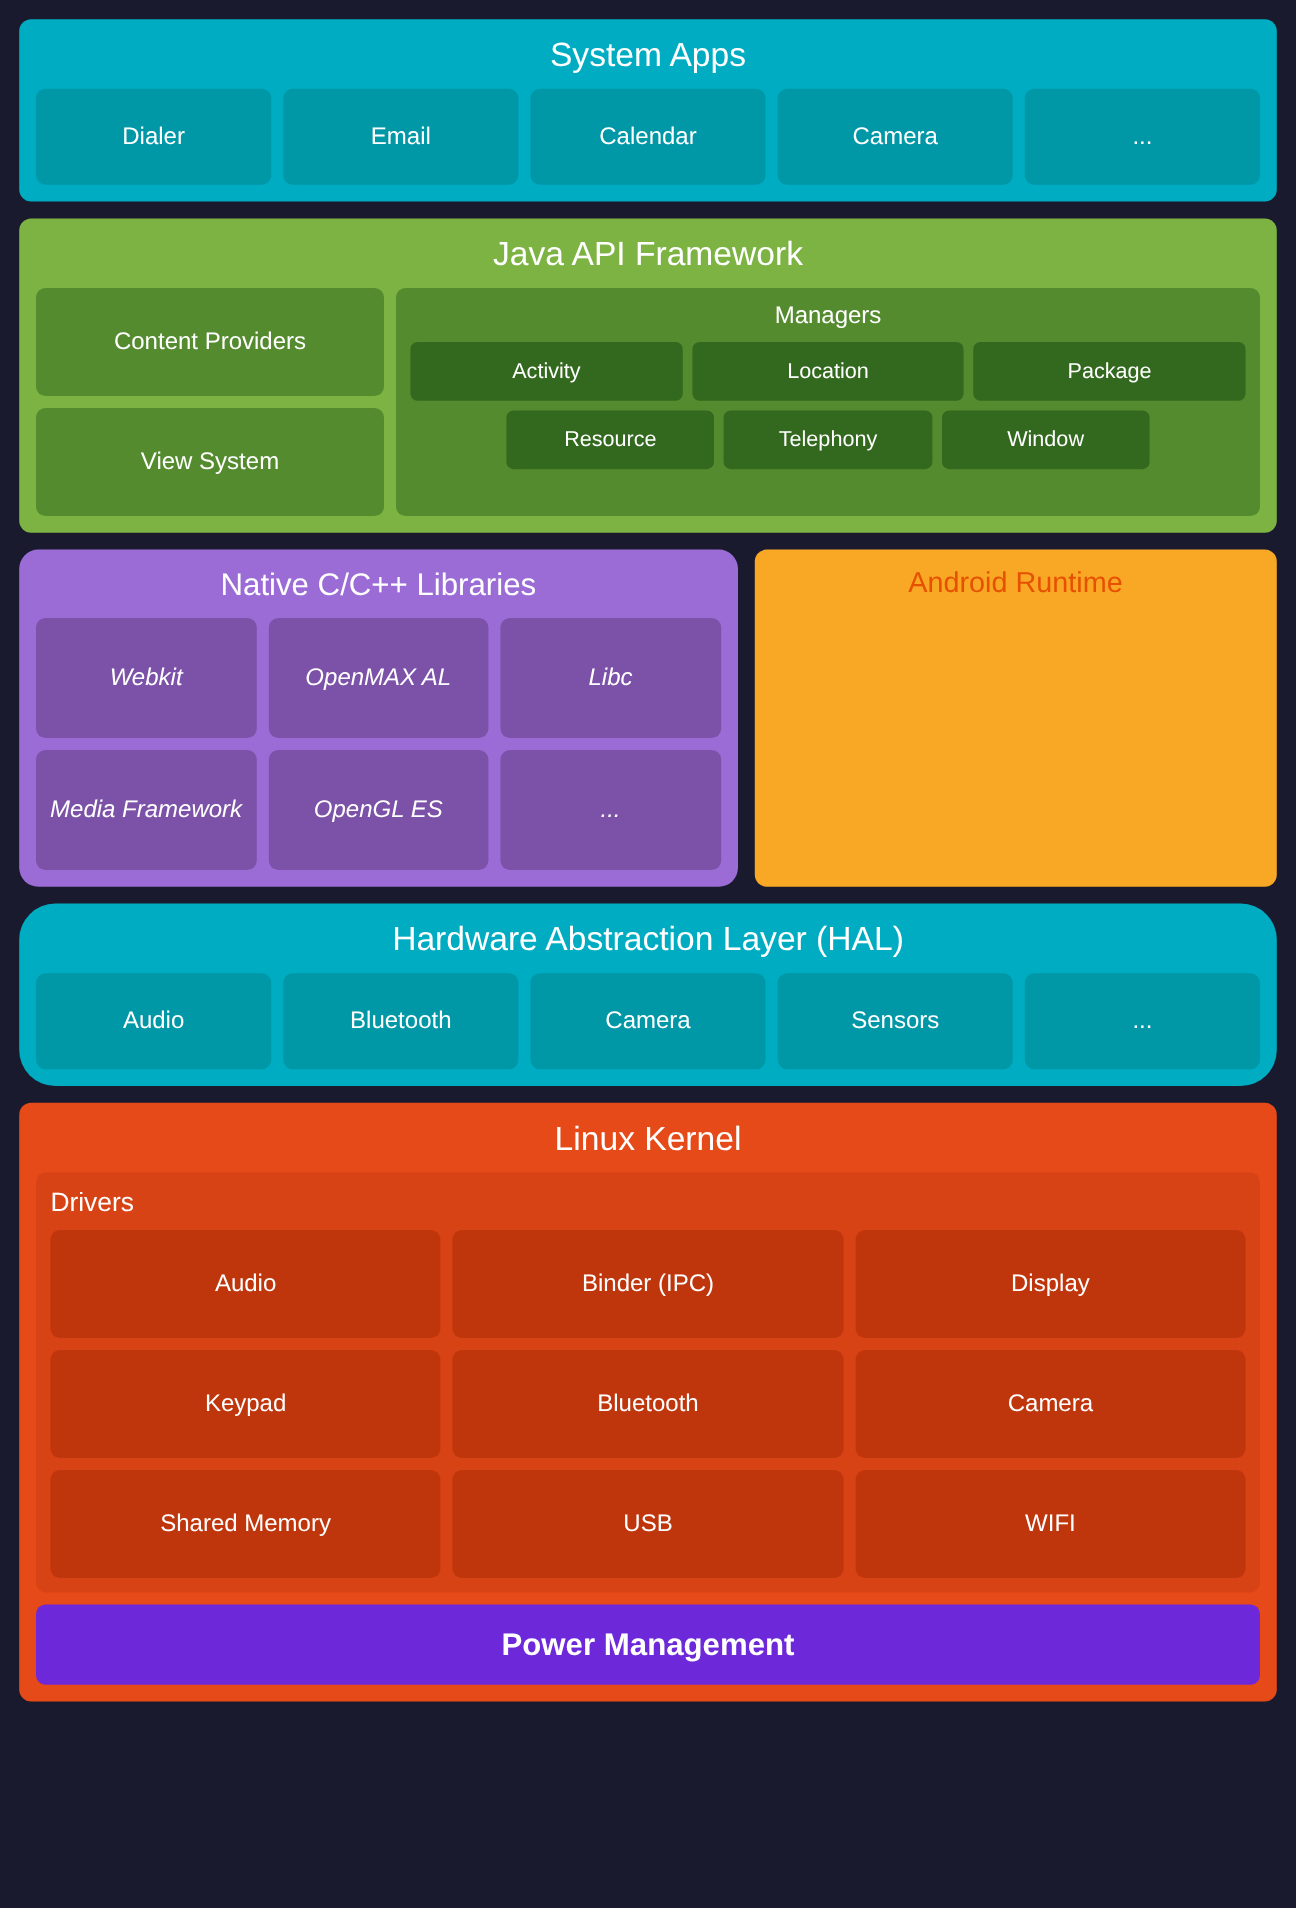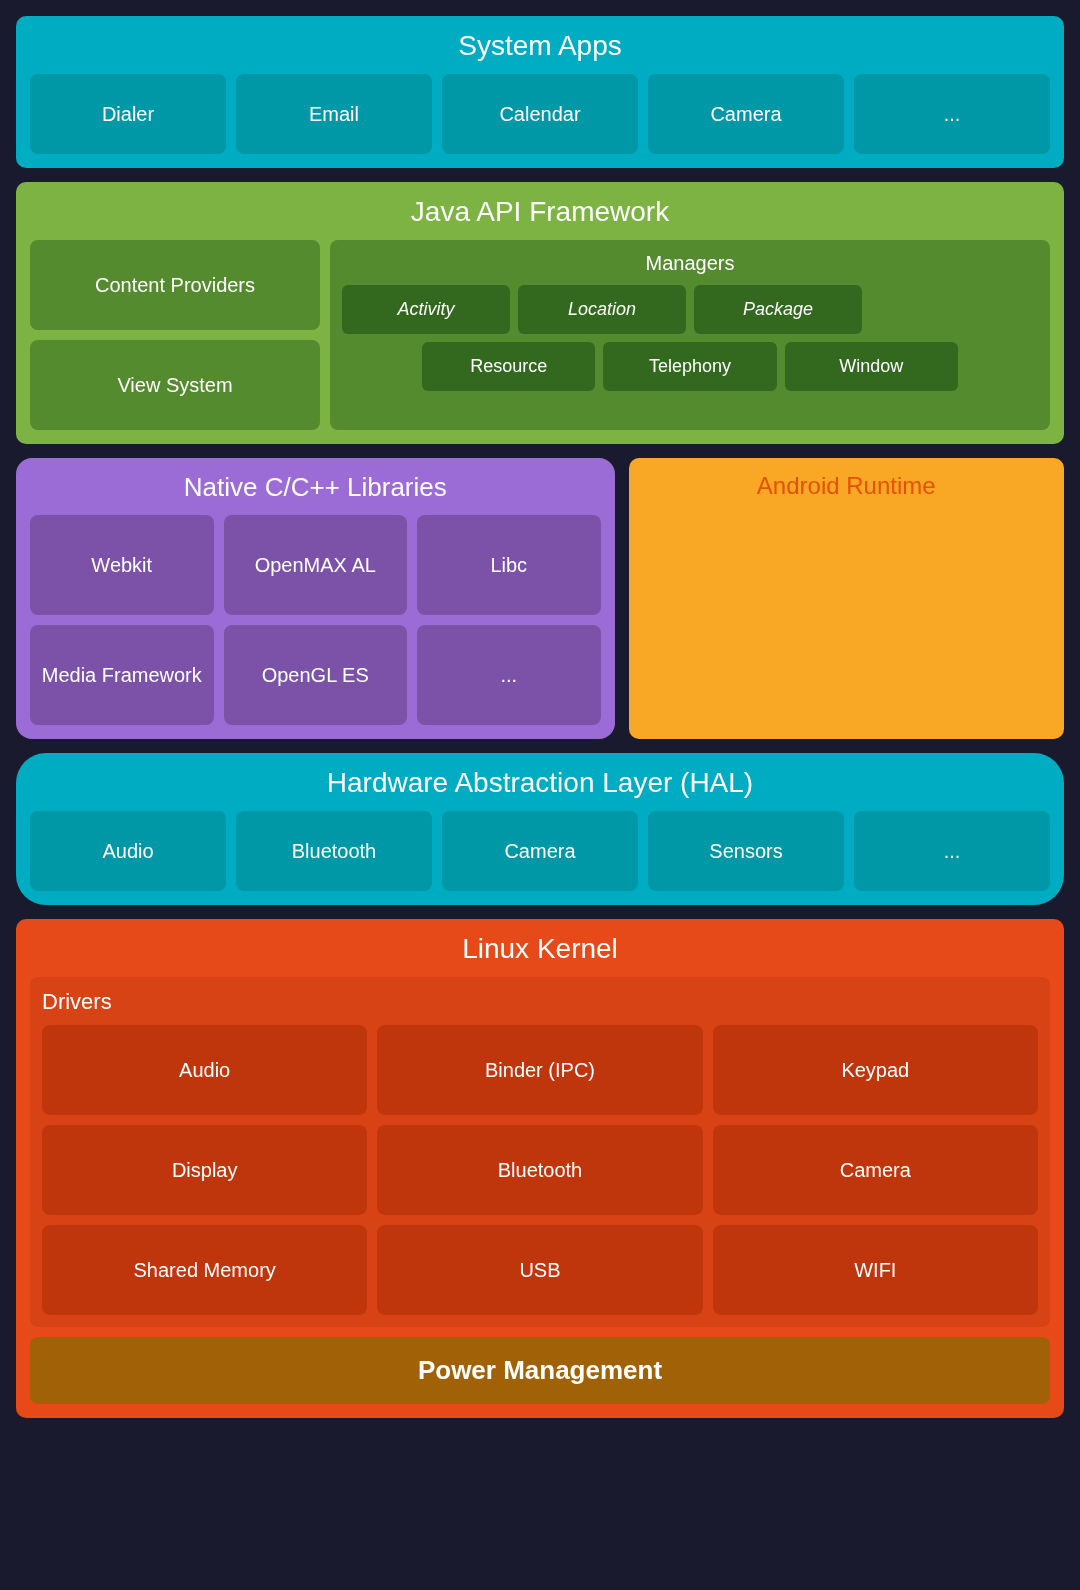--- a/index.html
+++ b/index.html
@@ -76,24 +76,23 @@
       padding: 12px;
     }
     .java-api .right-col .managers-title {
       text-align: center;
       color: white;
       font-size: 20px;
       margin-bottom: 10px;
     }
     .java-api .managers-grid {
       display: grid;
-      grid-template-columns: repeat(4, 1fr);
+      grid-template-columns: repeat(3, 1fr);
       gap: 8px;
       margin-bottom: 8px;
-      font-style: italic;
     }
     .java-api .managers-grid2 {
       display: grid;
       grid-template-columns: repeat(3, 1fr);
       gap: 8px;
       padding: 0 80px;
     }
     .java-api .mgr-cell {
       background-color: #33691e;
       border-radius: 6px;
@@ -117,20 +116,21 @@
       padding: 14px;
       flex: 1.4;
     }
     .native-cpp .layer-title {
       font-size: 26px;
     }
     .native-cpp .grid {
       display: grid;
       grid-template-columns: repeat(3, 1fr);
       gap: 10px;
+      font-style: italic;
     }
     .native-cpp .cell {
       background-color: #7b52a8;
       min-height: 100px;
     }
 
     
     .android-runtime {
       background-color: #f9a825;
       border-radius: 10px;
@@ -186,21 +186,21 @@
     .linux-kernel .drivers-grid {
       display: grid;
       grid-template-columns: repeat(3, 1fr);
       gap: 10px;
     }
     .linux-kernel .cell {
       background-color: #bf360c;
       min-height: 90px;
     }
     .linux-kernel .power-management {
-      background-color: #a16207;
+      background-color: #6d28d9;
       border-radius: 8px;
       padding: 18px;
       text-align: center;
       color: white;
       font-size: 26px;
       font-weight: bold;
     }
   </style>
 </head>
 <body>
@@ -267,22 +267,22 @@
   </div>
 </div>
 
 <div class="layer linux-kernel">
   <div class="layer-title">Linux Kernel</div>
   <div class="drivers-section">
     <div class="drivers-title">Drivers</div>
     <div class="drivers-grid">
       <div class="cell">Audio</div>
       <div class="cell">Binder (IPC)</div>
+      <div class="cell">Display</div>
       <div class="cell">Keypad</div>
-      <div class="cell">Display</div>
       <div class="cell">Bluetooth</div>
       <div class="cell">Camera</div>
       <div class="cell">Shared Memory</div>
       <div class="cell">USB</div>
       <div class="cell">WIFI</div>
     </div>
   </div>
   <div class="power-management">Power Management</div>
 </div>
 

